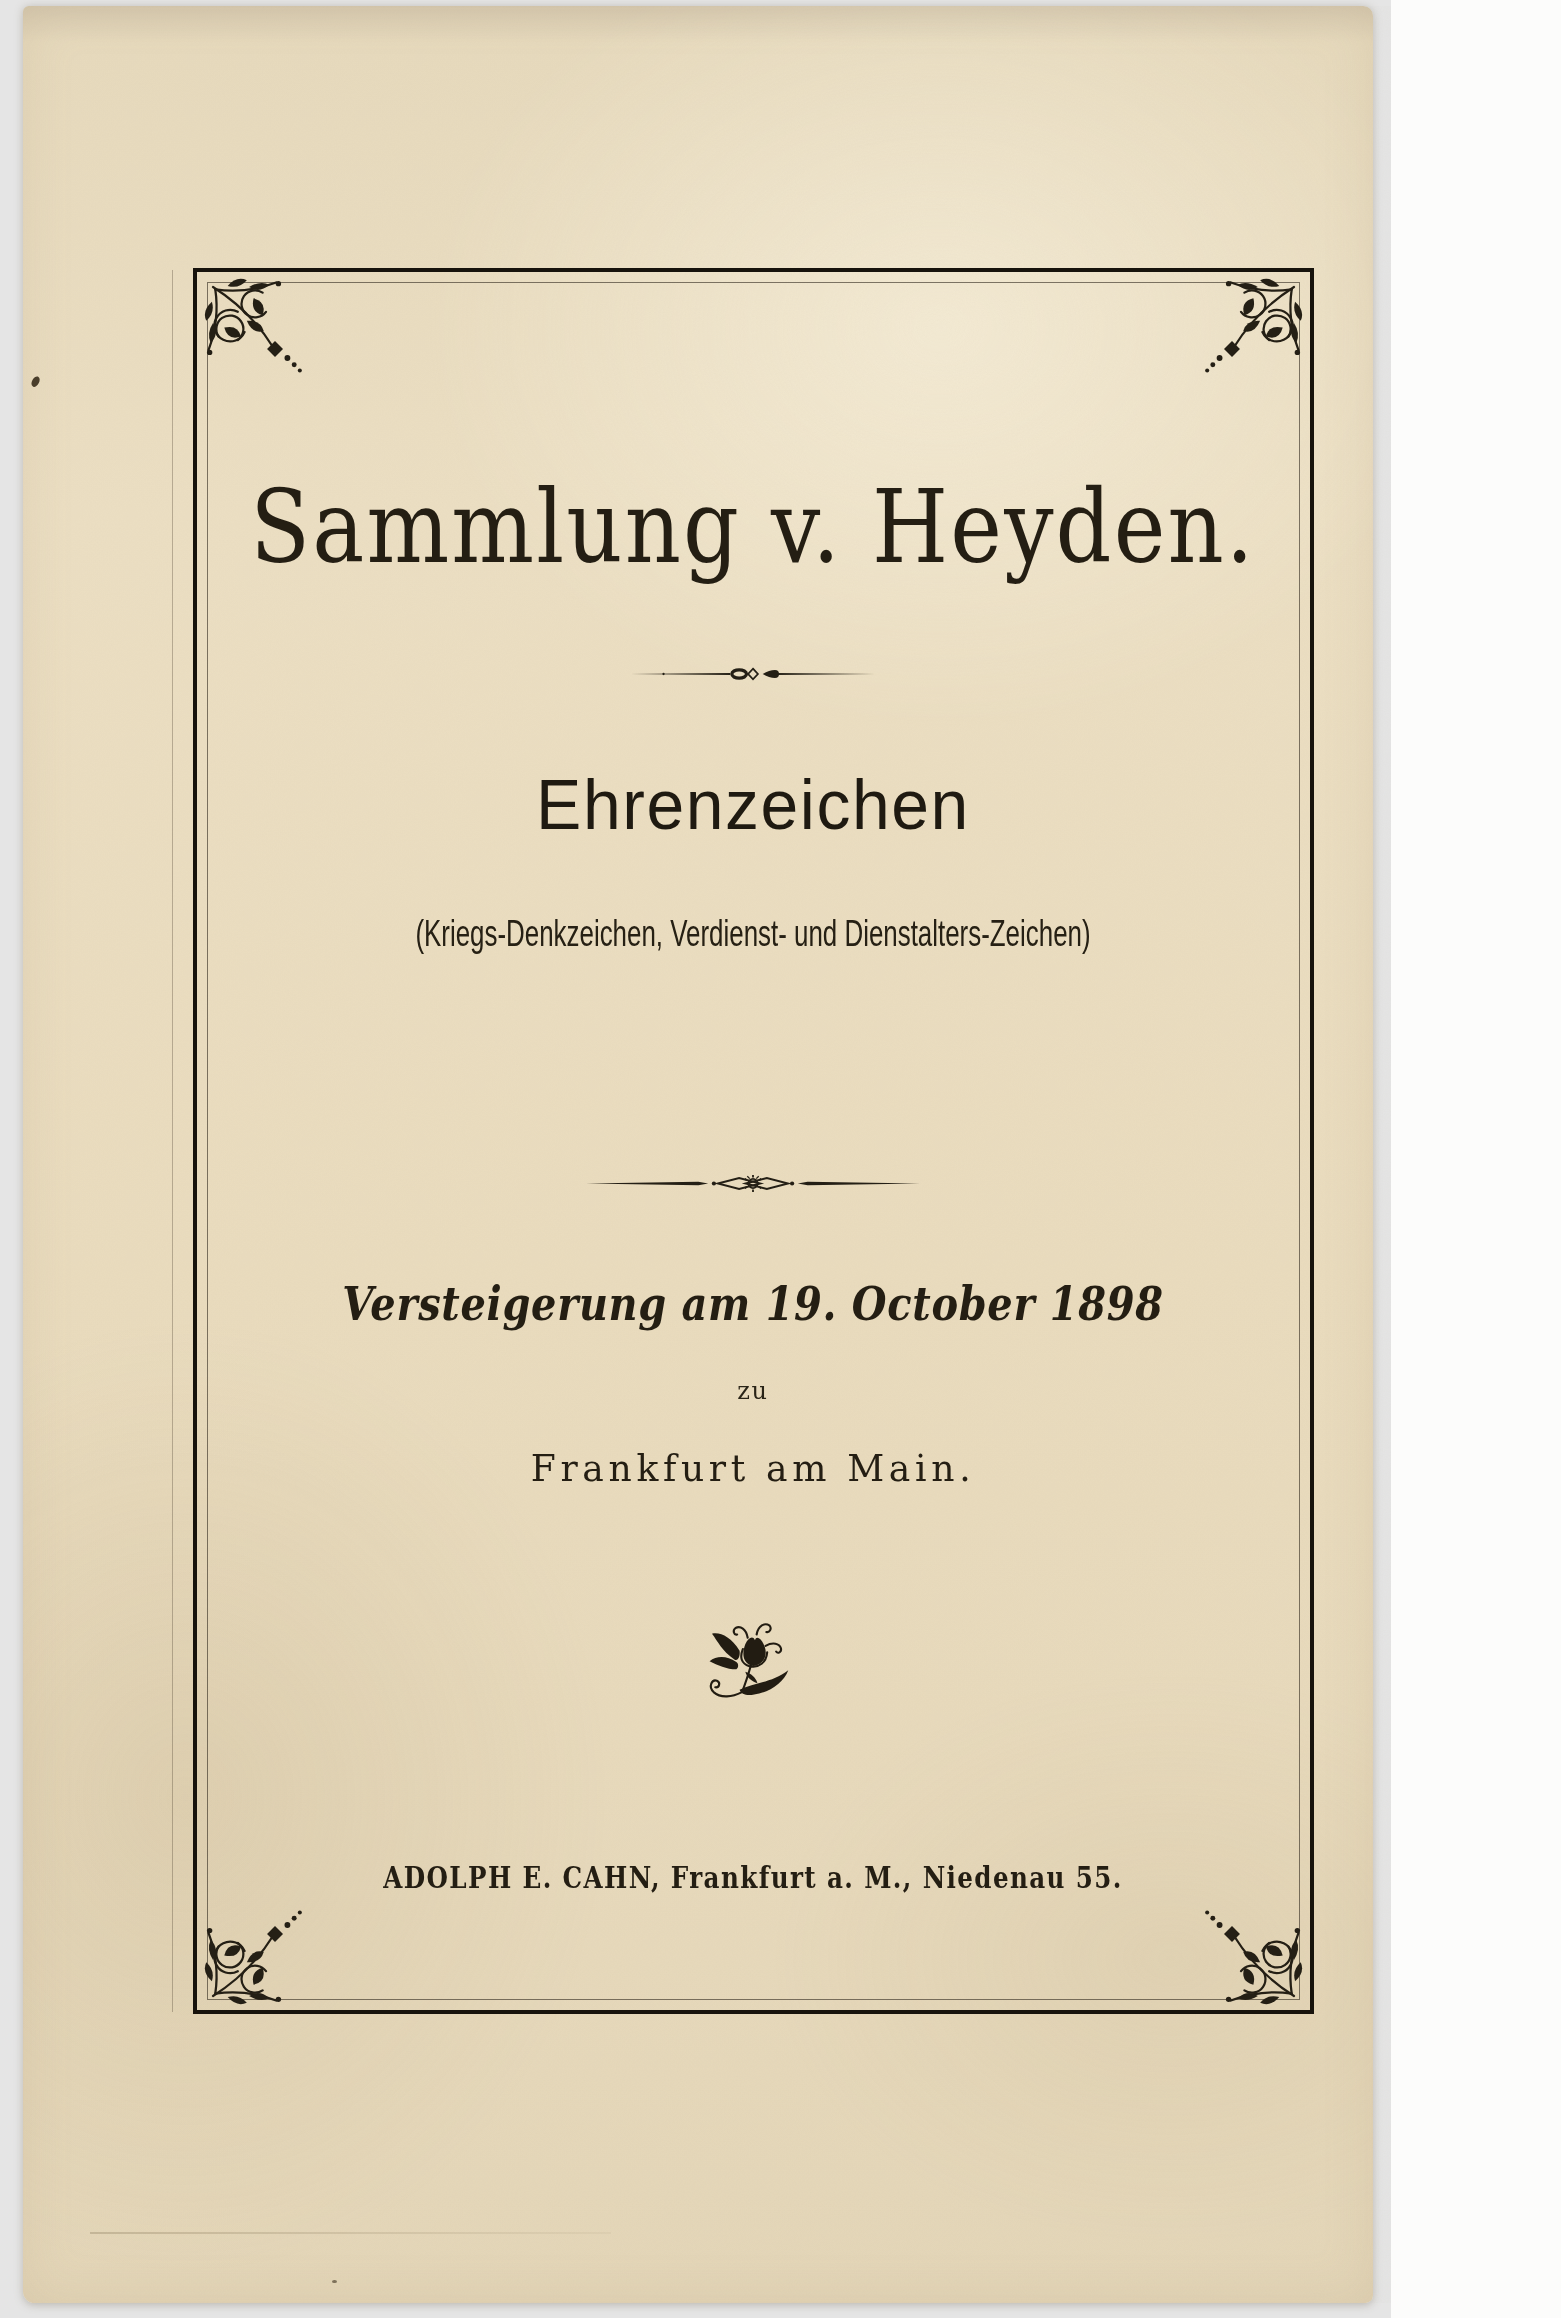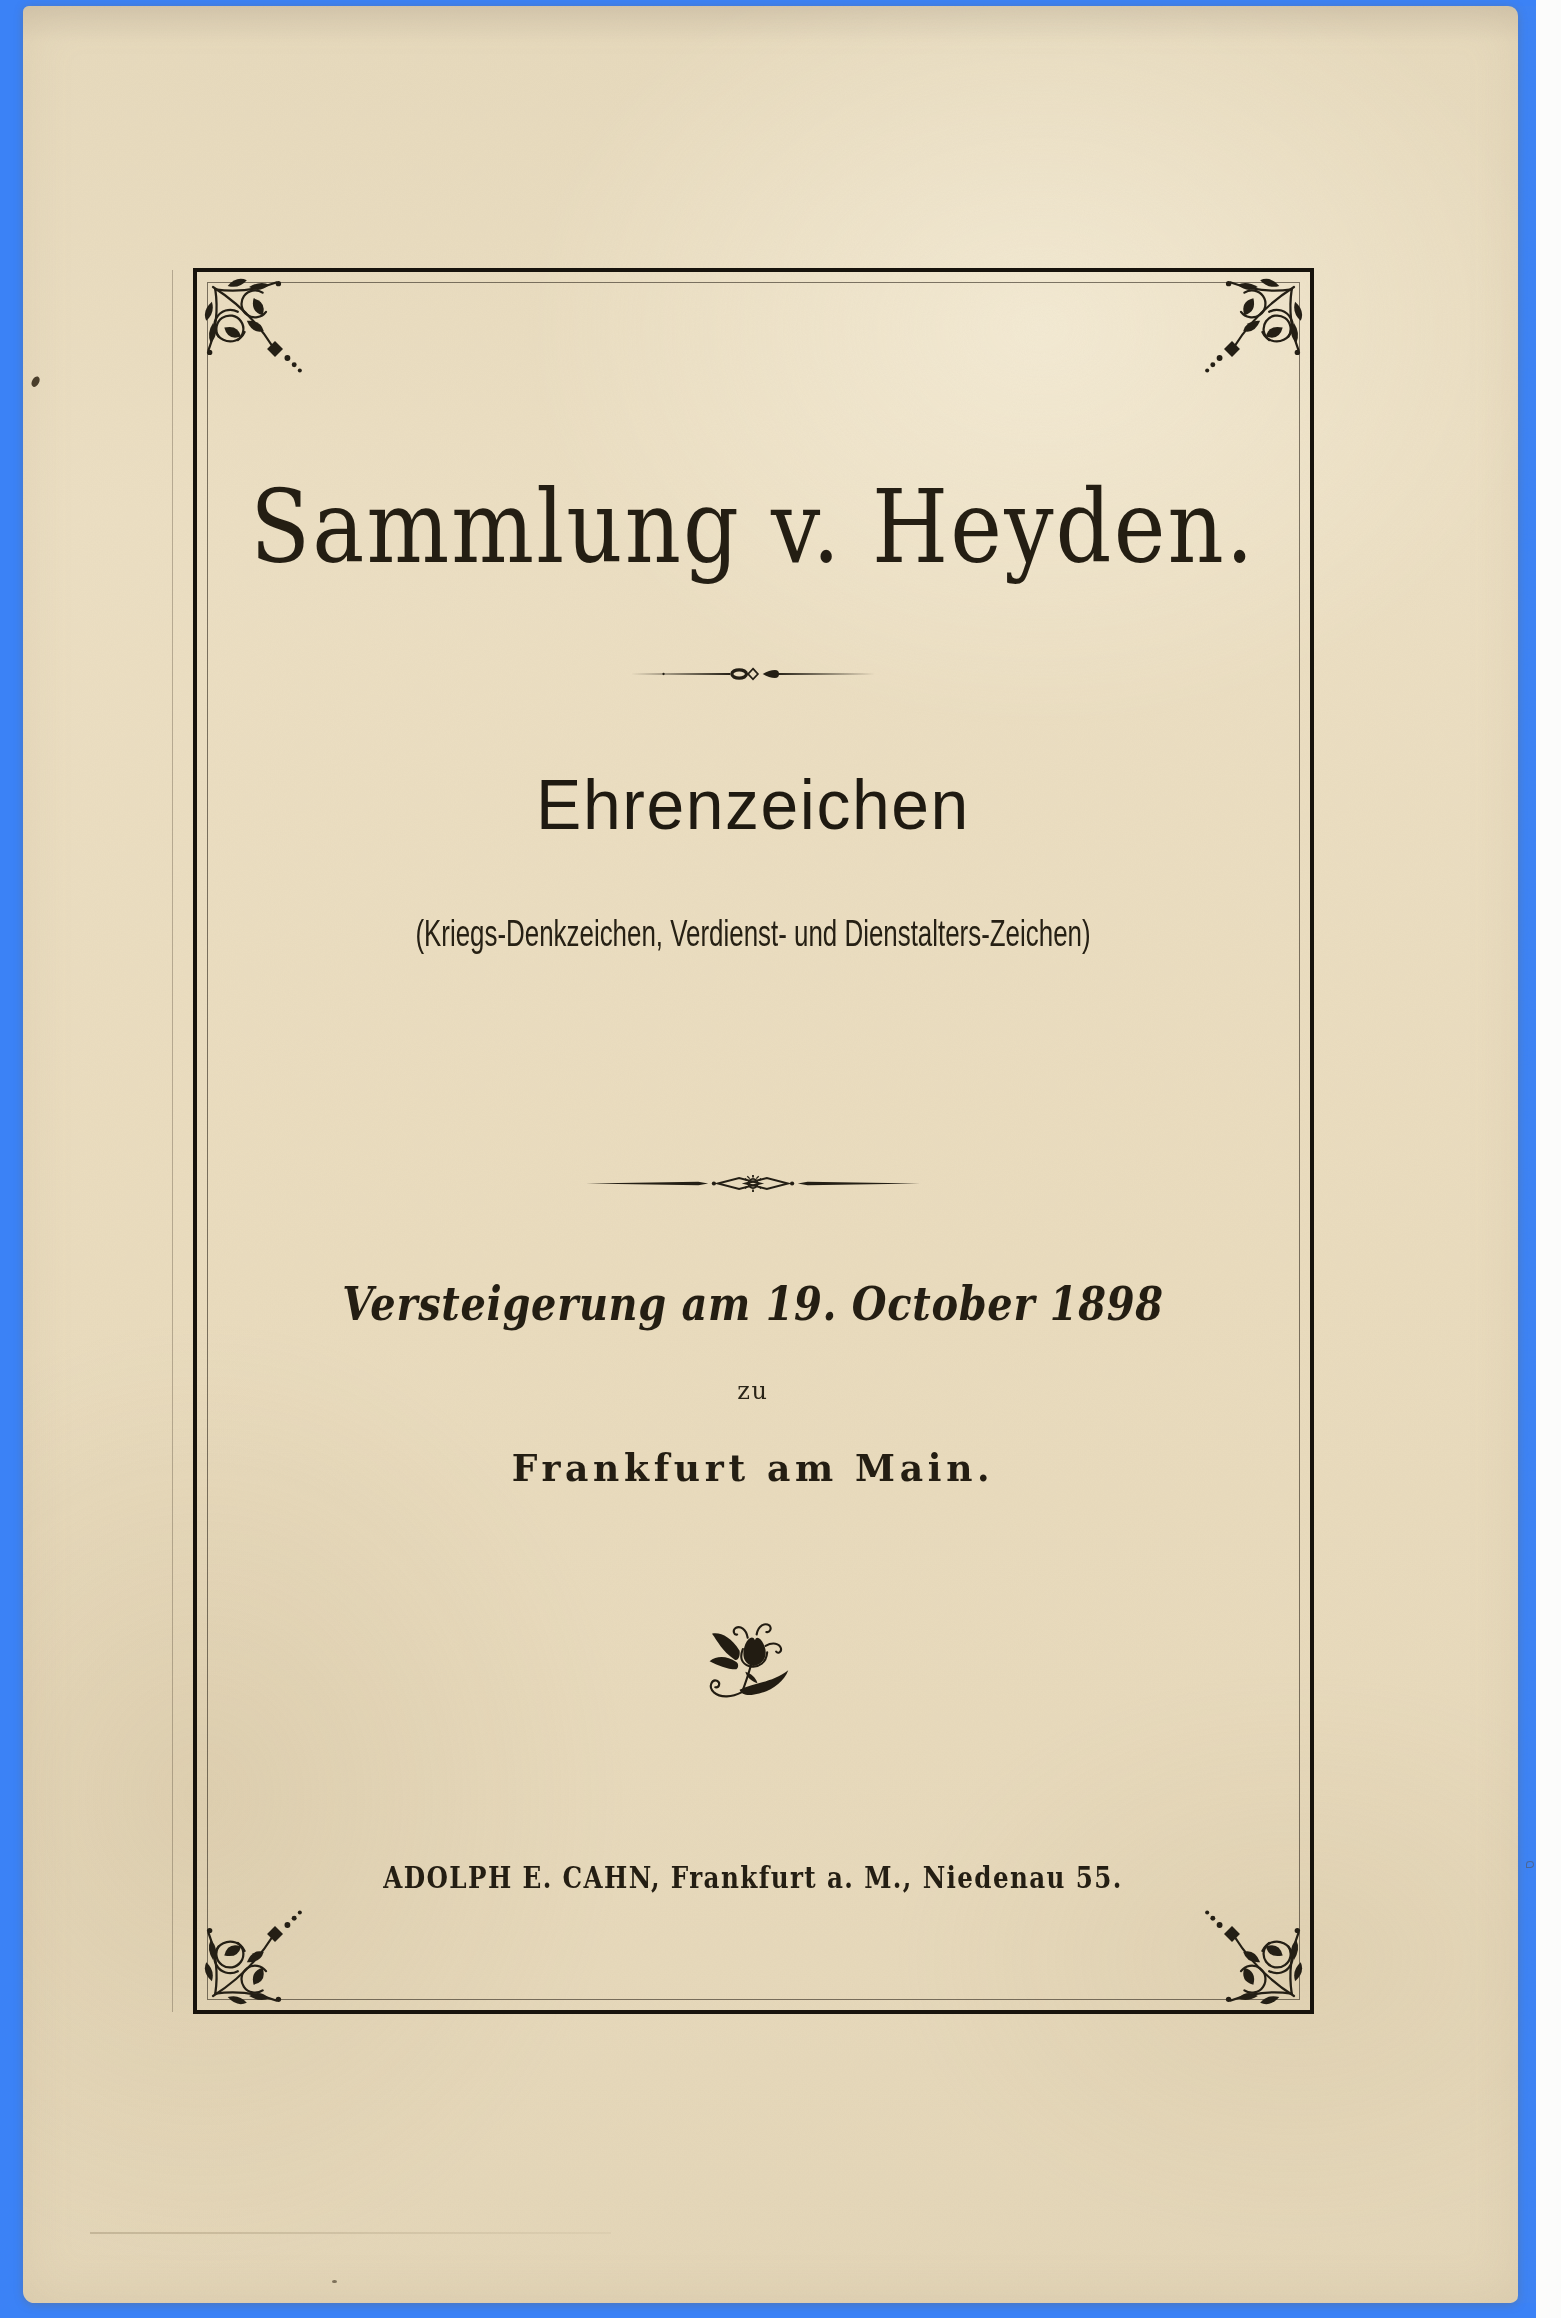--- a/index.html
+++ b/index.html
@@ -1,16 +1,16 @@
 <!DOCTYPE html>
 <html style="font-size:13px"><head>
 <meta charset="utf-8">
 <style>
   html,body{margin:0;padding:0;background:#fcfcfb;}
-  .stage{position:relative;width:1536px;height:2319px;background:#3b82f6;overflow:hidden;
+  .stage{position:relative;width:1391px;height:2319px;background:#e5e5e5;overflow:hidden;
          font-family:"DejaVu Serif","Liberation Serif",serif;color:#211c13;}
   
   .paper{position:absolute;left:23px;top:5.7px;right:18px;bottom:16.3px;
          background:
            radial-gradient(ellipse 733px 570px at 68% 14%, rgba(255,250,234,.45), rgba(255,250,234,0) 70%),
            radial-gradient(ellipse 651px 733px at 12% 78%, rgba(187,168,132,.22), rgba(187,168,132,0) 65%),
            radial-gradient(ellipse 570px 407px at 85% 85%, rgba(196,178,142,.18), rgba(196,178,142,0) 70%),
            linear-gradient(180deg,#d7cab0 0%,#e7dabd 1.6%,#ecdfc3 22%,#eadcbe 55%,#e7d9bb 85%,#e4d6b8 100%);
          border-radius:5.7px 9.8px 7.3px 11.4px;
          box-shadow:0 1.6px 8.1px rgba(110,100,80,.35), inset 0 0 49px rgba(170,150,115,.18);}
@@ -38,21 +38,21 @@
   .heading .squeeze{transform:scaleX(.97);}
   .subheading{top:910px;font-size:37px;line-height:1.3;font-family:"Liberation Sans","DejaVu Sans",sans-serif;
            color:#262014;}
   .subheading .squeeze{transform:scaleX(.7);}
   .region{top:1019px;font-size:68px;line-height:1;color:#241e13;}
   .region .squeeze{transform:scaleX(.88) scaleY(1.02);}
   .region .small-und{font-size:45px;}
   .auction{top:1280px;font-size:47px;line-height:1;font-weight:bold;color:#241e13;letter-spacing:0.8px;font-style:italic;}
   .auction .squeeze{transform:scaleX(.85);}
   .zu{top:1379px;font-size:24px;line-height:1;letter-spacing:1.6px;color:#2a2417;}
-  .city{top:1449px;font-size:38px;line-height:1;font-weight:bold;letter-spacing:4.9px;color:#241e13;}
+  .city{top:1449px;font-size:38px;line-height:1;font-weight:normal;letter-spacing:4.9px;color:#241e13;}
   .city .squeeze{transform:scaleX(.95);}
   .imprint{top:1864px;font-size:29px;line-height:1;font-weight:bold;letter-spacing:1.6px;color:#241e13;}
   .imprint .squeeze{transform:scaleX(.85);}
   
   .divider{position:absolute;left:753px;transform:translateX(-50%);}
   .divider1{top:665px;}
   .divider2{top:1172px;}
   .flower{position:absolute;left:694px;top:1615px;}
   
   .speck{position:absolute;background:#4a3e2b;border-radius:50%;}

